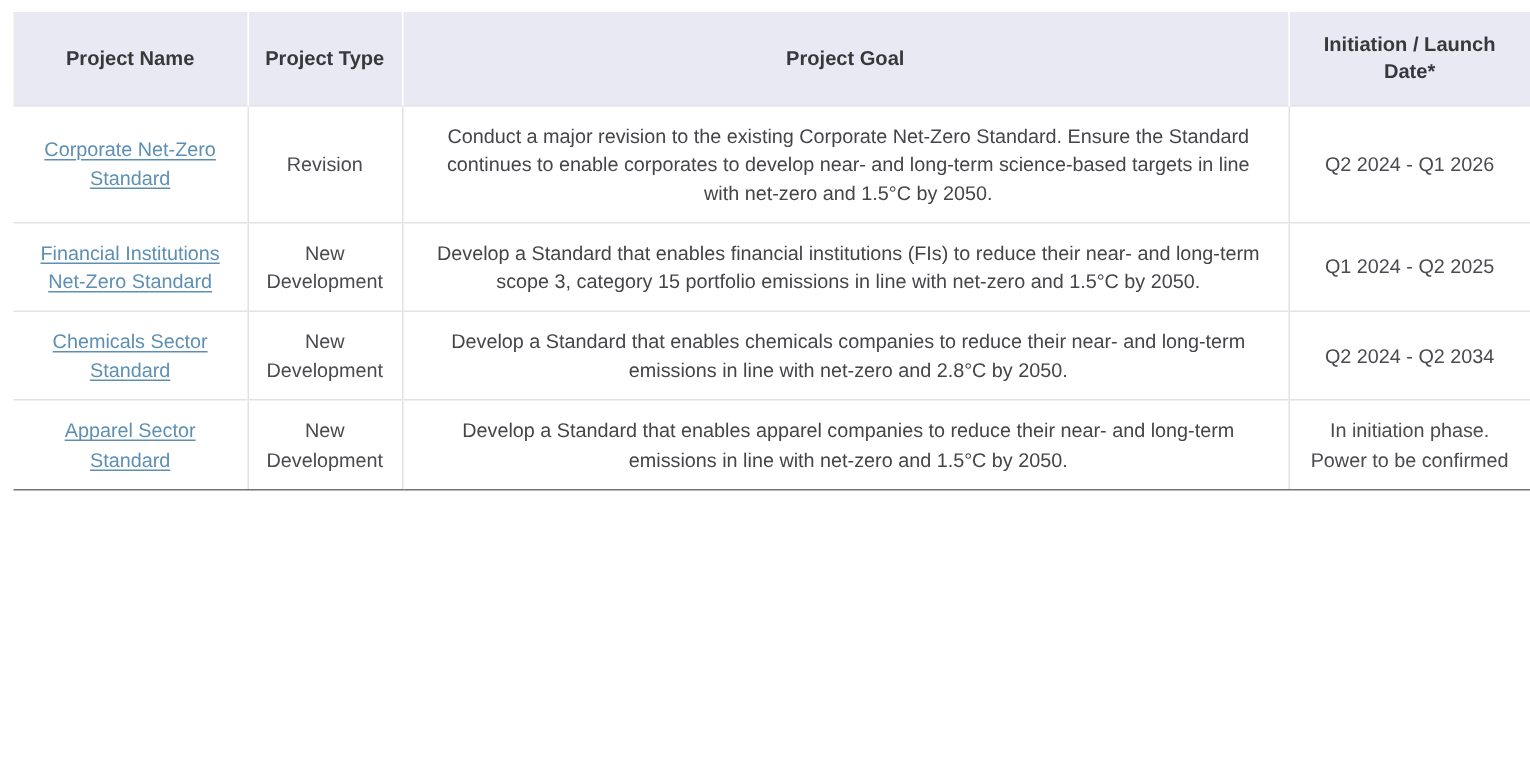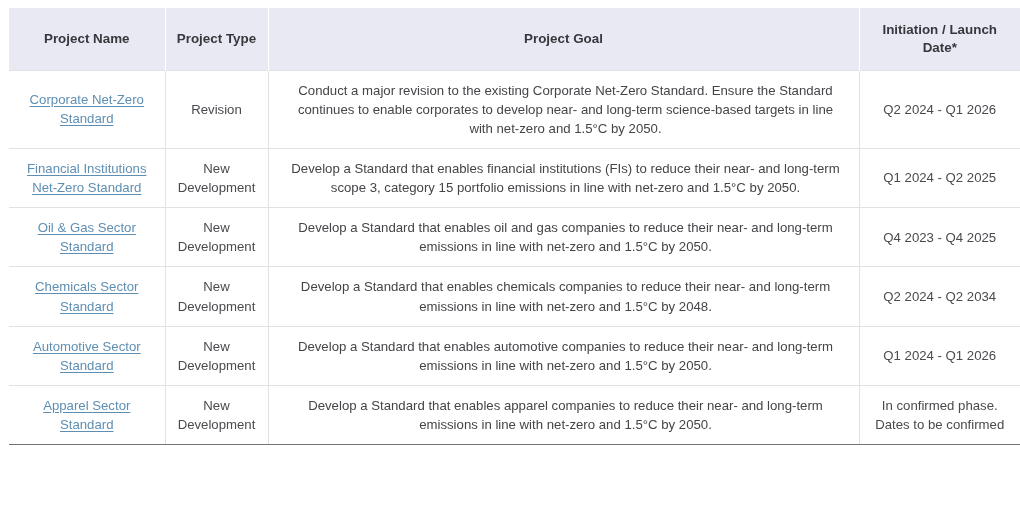--- a/index.html
+++ b/index.html
@@ -112,51 +112,35 @@
       <tr class="row-h">
         <td class="cell-name">
           <a class="project-link">Financial Institutions Net-Zero Standard</a>
         </td>
         <td class="cell-type">New Development</td>
         <td class="cell-goal">Develop a Standard that enables financial institutions (FIs) to reduce their near- and long-term scope 3, category 15 portfolio emissions in line with net-zero and 1.5°C by 2050.</td>
         <td class="cell-date">Q1 2024 - Q2 2025</td>
       </tr>
 
 
-      <tr class="row-h">
-        <td class="cell-name">
-          <a class="project-link">Oil &amp; Gas Sector Standard</a>
-        </td>
-        <td class="cell-type">New Development</td>
-        <td class="cell-goal">Develop a Standard that enables oil and gas companies to reduce their near- and long-term emissions in line with net-zero and 1.5°C by 2050.</td>
-        <td class="cell-date">Q4 2023 - Q4 2025</td>
-      </tr>
 
       <tr class="row-h">
         <td class="cell-name">
           <a class="project-link">Chemicals Sector Standard</a>
         </td>
         <td class="cell-type">New Development</td>
-        <td class="cell-goal">Develop a Standard that enables chemicals companies to reduce their near- and long-term emissions in line with net-zero and 1.5°C by 2048.</td>
+        <td class="cell-goal">Develop a Standard that enables chemicals companies to reduce their near- and long-term emissions in line with net-zero and 2.8°C by 2050.</td>
         <td class="cell-date">Q2 2024 - Q2 2034</td>
       </tr>
 
-      <tr class="row-h">
-        <td class="cell-name">
-          <a class="project-link">Automotive Sector Standard</a>
-        </td>
-        <td class="cell-type">New Development</td>
-        <td class="cell-goal">Develop a Standard that enables automotive companies to reduce their near- and long-term emissions in line with net-zero and 1.5°C by 2050.</td>
-        <td class="cell-date">Q1 2024 - Q1 2026</td>
-      </tr>
 
       <tr class="row-h">
         <td class="cell-name">
           <a class="project-link">Apparel Sector Standard</a>
         </td>
         <td class="cell-type">New Development</td>
         <td class="cell-goal">Develop a Standard that enables apparel companies to reduce their near- and long-term emissions in line with net-zero and 1.5°C by 2050.</td>
-        <td class="cell-date">In confirmed phase. Dates to be confirmed</td>
+        <td class="cell-date">In initiation phase. Power to be confirmed</td>
       </tr>
 
     </tbody>
   </table>
 </div>
 
 </body></html>

